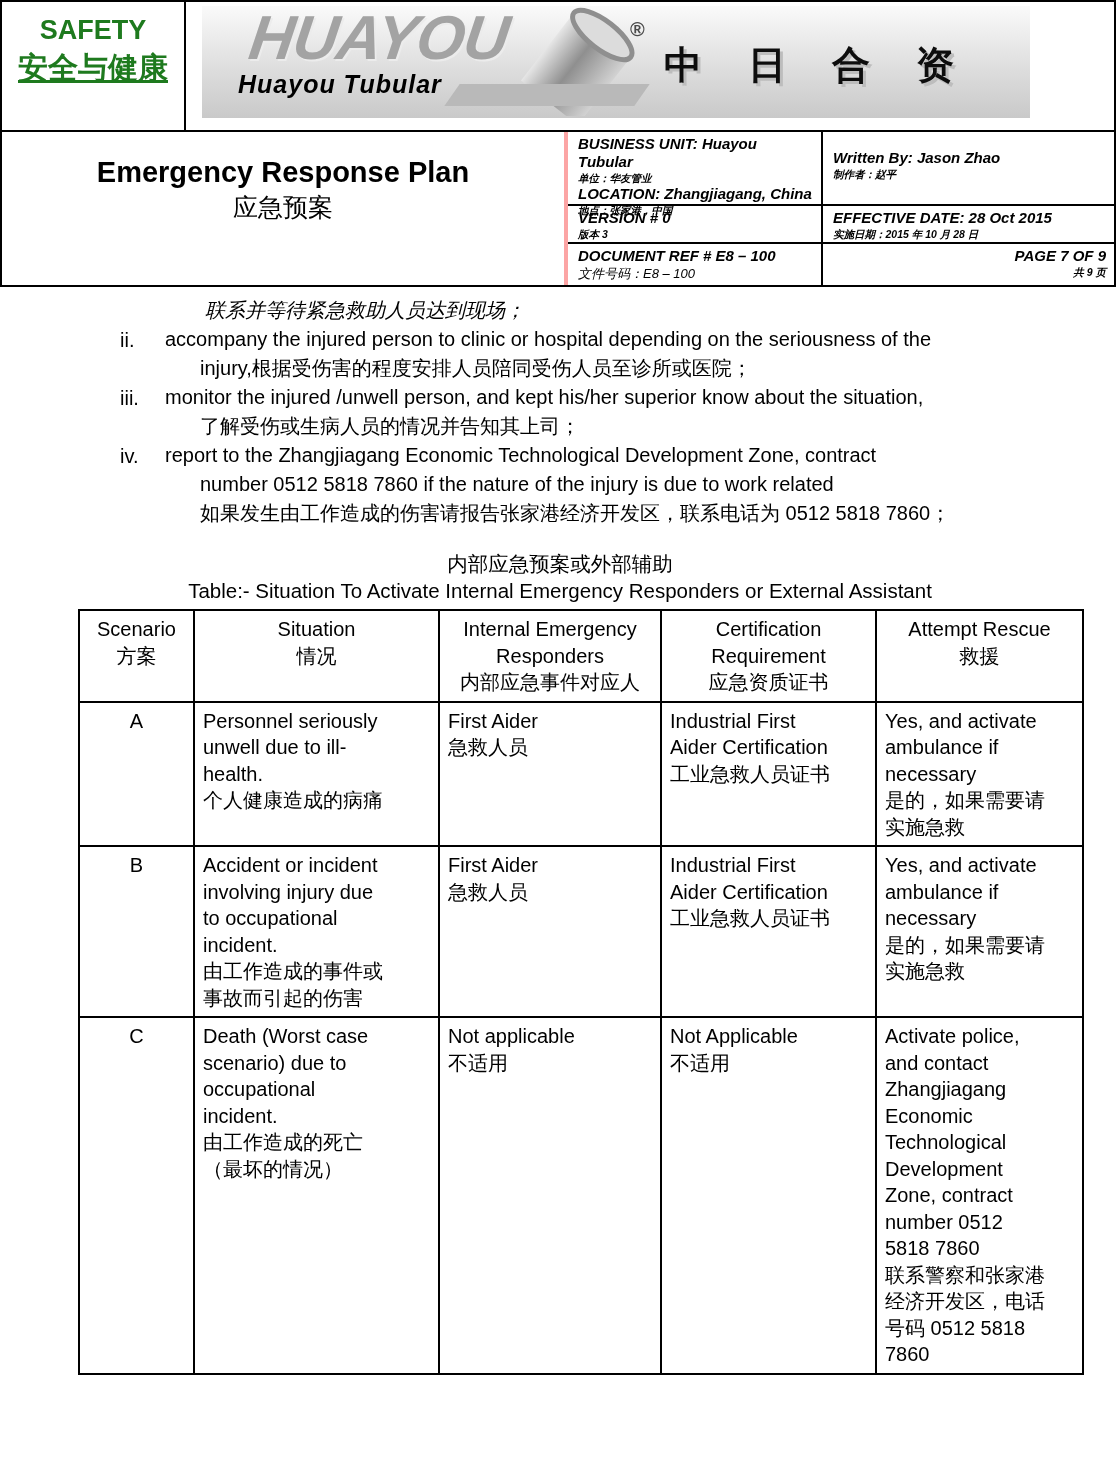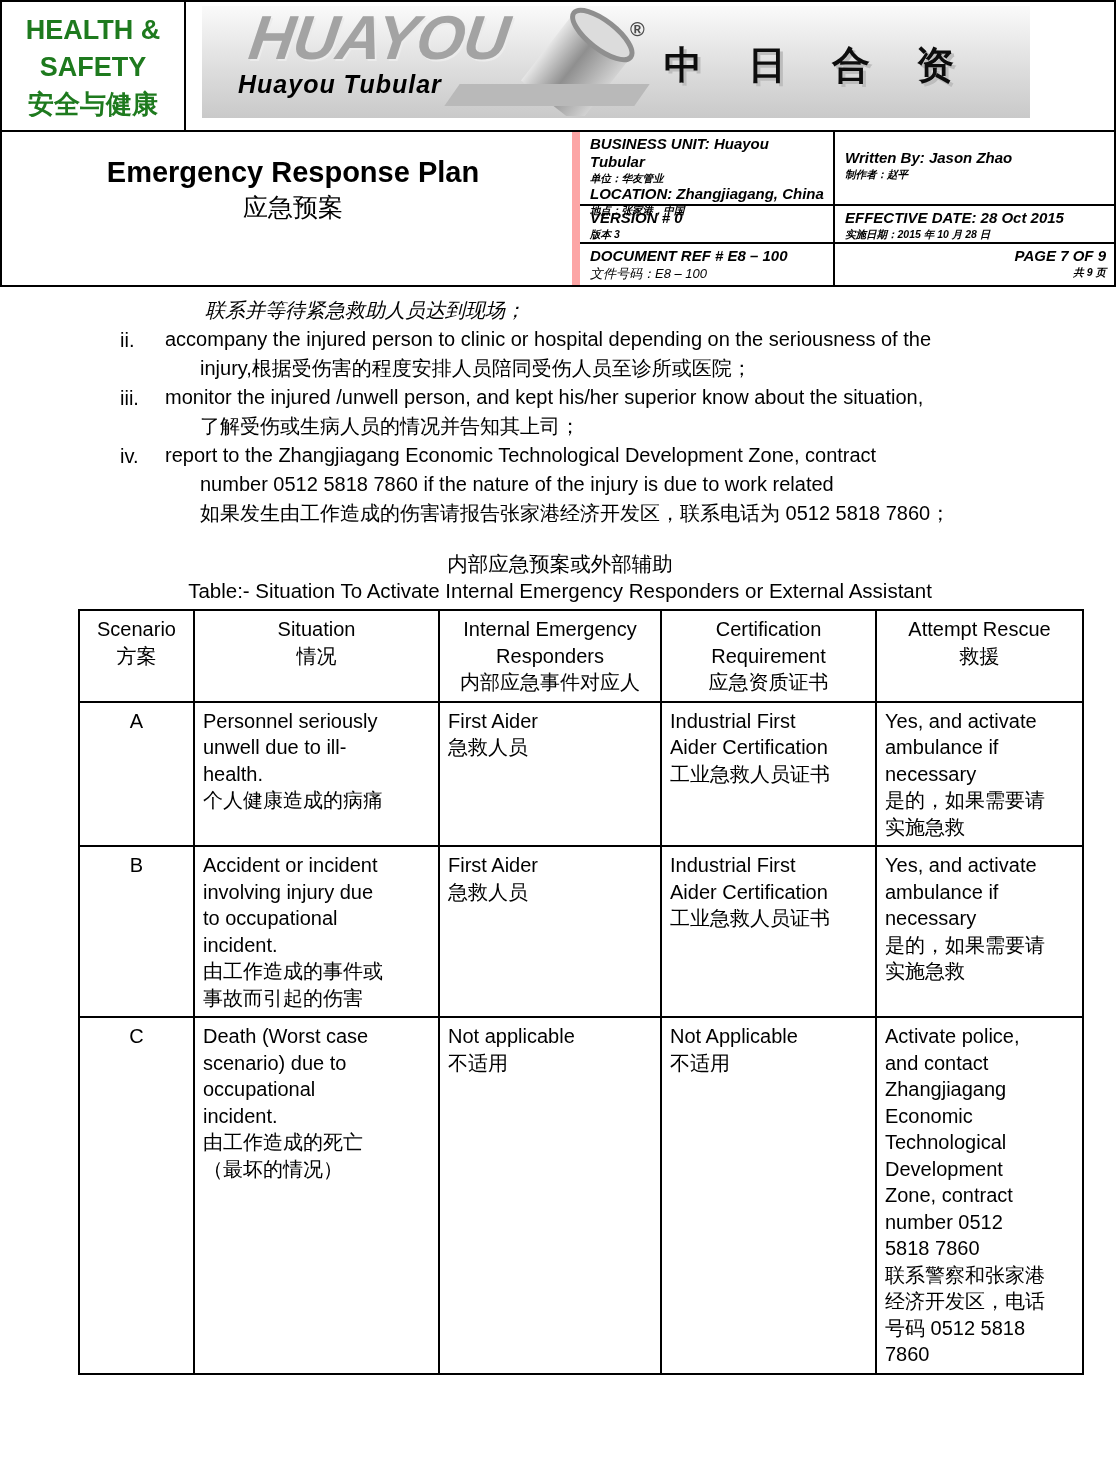--- a/index.html
+++ b/index.html
@@ -4,37 +4,37 @@
 <style>
   html,body{margin:0;padding:0;background:#fff;}
   .page{position:relative;width:1120px;height:1481px;background:#fff;overflow:hidden;
         font-family:"Liberation Sans","DejaVu Sans",sans-serif;color:#000;}
 
   
   .header{position:absolute;top:0;left:0;width:1112px;border:2px solid #000;}
   .hrow1{display:flex;height:128px;border-bottom:2px solid #000;}
   .hs-cell{width:184px;border-right:2px solid #000;text-align:center;padding-top:10px;box-sizing:border-box;}
   .hs-line{font-weight:bold;color:#1e7a1e;font-size:27px;line-height:37px;}
-  .hs-zh{font-size:26px;}
+  .hs-zh{font-size:30px;text-decoration:underline;}
   .logo-cell{flex:1;position:relative;}
   .logo-banner{position:absolute;left:16px;top:4px;width:828px;height:112px;
                background:linear-gradient(180deg,#fafafa 0%,#dedede 55%,#c9c9c9 100%);}
   .logo-mark{position:absolute;left:48px;top:-4px;font-size:62px;font-weight:900;font-style:italic;
              color:#a3a3a3;transform:skewX(-8deg);letter-spacing:-1px;text-shadow:2px 2px 0 #ececec;}
   .logo-reg{position:absolute;left:428px;top:12px;font-size:20px;color:#4a4a4a;font-weight:bold;}
   .pipe-svg{position:absolute;left:310px;top:0px;}
   .logo-swoosh{position:absolute;left:250px;top:78px;width:190px;height:22px;background:#b9b9b9;
                transform:skewX(-35deg);}
   .logo-name{position:absolute;left:36px;top:64px;font-size:25px;font-weight:bold;font-style:italic;
              color:#000;letter-spacing:1px;}
   .jv-text{position:absolute;right:30px;top:34px;font-size:38px;font-weight:bold;color:#0d0d0d;
            letter-spacing:46px;text-shadow:3px 3px 0 #bdbdbd;white-space:nowrap;}
 
   .hrow2{display:flex;min-height:140px;}
-  .title-cell{width:566px;border-right:8px solid #fca5a5;text-align:center;padding-top:22px;box-sizing:border-box;margin-left:12px;}
+  .title-cell{width:566px;border-right:4px solid #fca5a5;text-align:center;padding-top:22px;box-sizing:border-box;}
   .title-en{font-size:29px;font-weight:bold;line-height:36px;}
   .title-zh{font-size:25px;font-weight:normal;line-height:34px;}
   .meta{flex:1;display:grid;grid-template-columns:253px 1fr;grid-template-rows:72px 38px auto;border-radius:24px;}
   .meta-cell{padding:3px 8px 2px 10px;box-sizing:border-box;}
   .mc-col2{border-left:2px solid #000;}
   .mc-row2,.mc-row3{border-top:2px solid #000;}
   .m-en{font-size:15px;font-weight:bold;font-style:italic;line-height:18px;}
   .m-zh{font-size:10.5px;font-weight:bold;font-style:italic;line-height:14px;}
   .m-zh-lg{font-size:13px;font-weight:normal;font-style:italic;line-height:18px;}
   .m-right{text-align:right;}
@@ -58,21 +58,20 @@
   .cell-lines div{white-space:nowrap;}
 </style>
 </head>
 <body>
 
 <div class="page">
 
   <div class="header">
     <div class="hrow1">
       <div class="hs-cell">
-        <div class="hs-line">HEALTH &amp;</div>
         <div class="hs-line">SAFETY</div>
         <div class="hs-line hs-zh">安全与健康</div>
       </div>
       <div class="logo-cell">
         <div class="logo-banner">
           <div class="logo-mark">HUAYOU</div>
           <div class="logo-reg">®</div>
           <svg class="pipe-svg" width="140" height="110" viewBox="0 0 140 110">
             <defs>
               <linearGradient id="pg" x1="0" y1="0" x2="1" y2="0">

